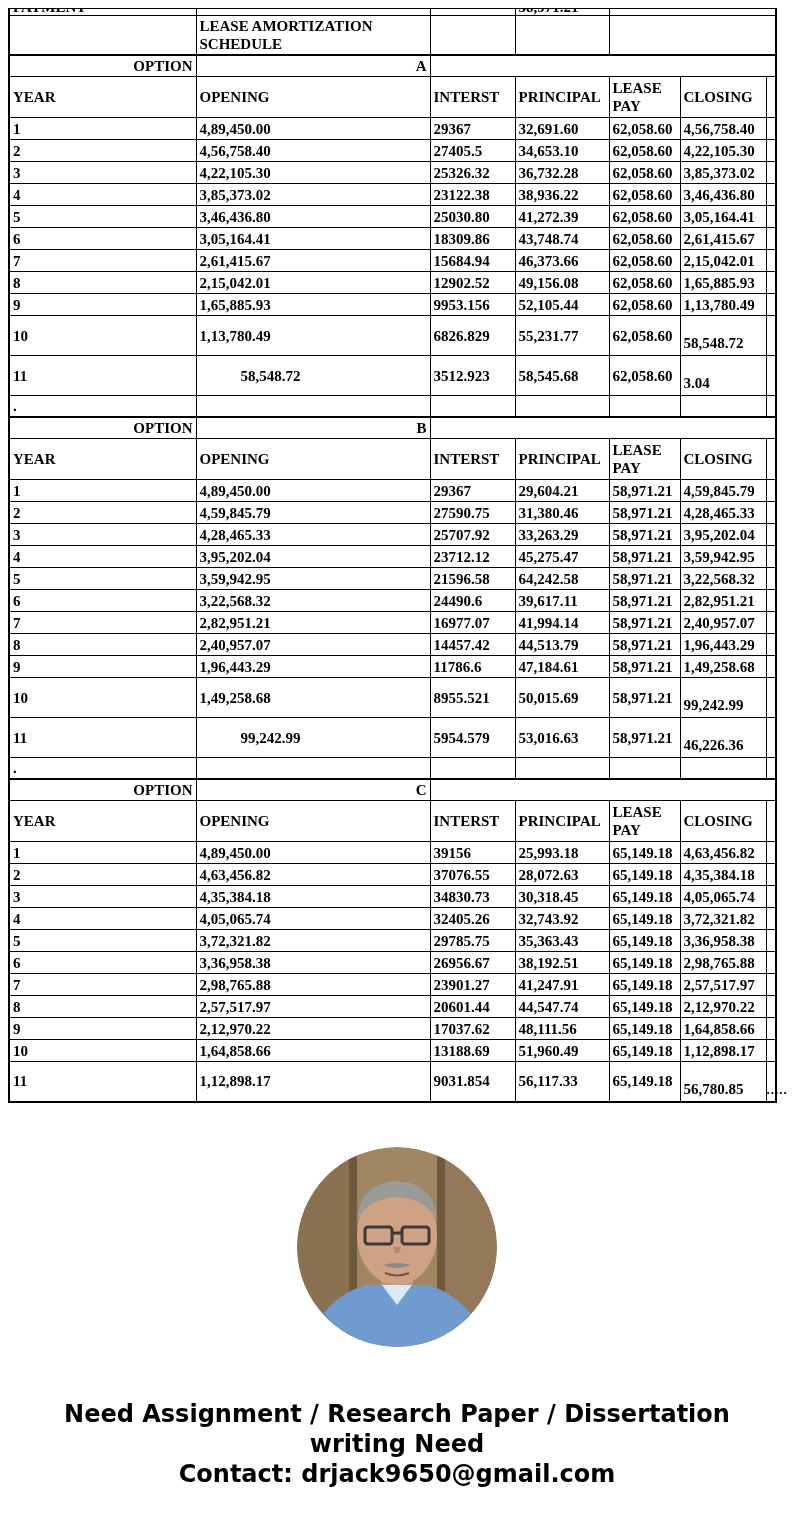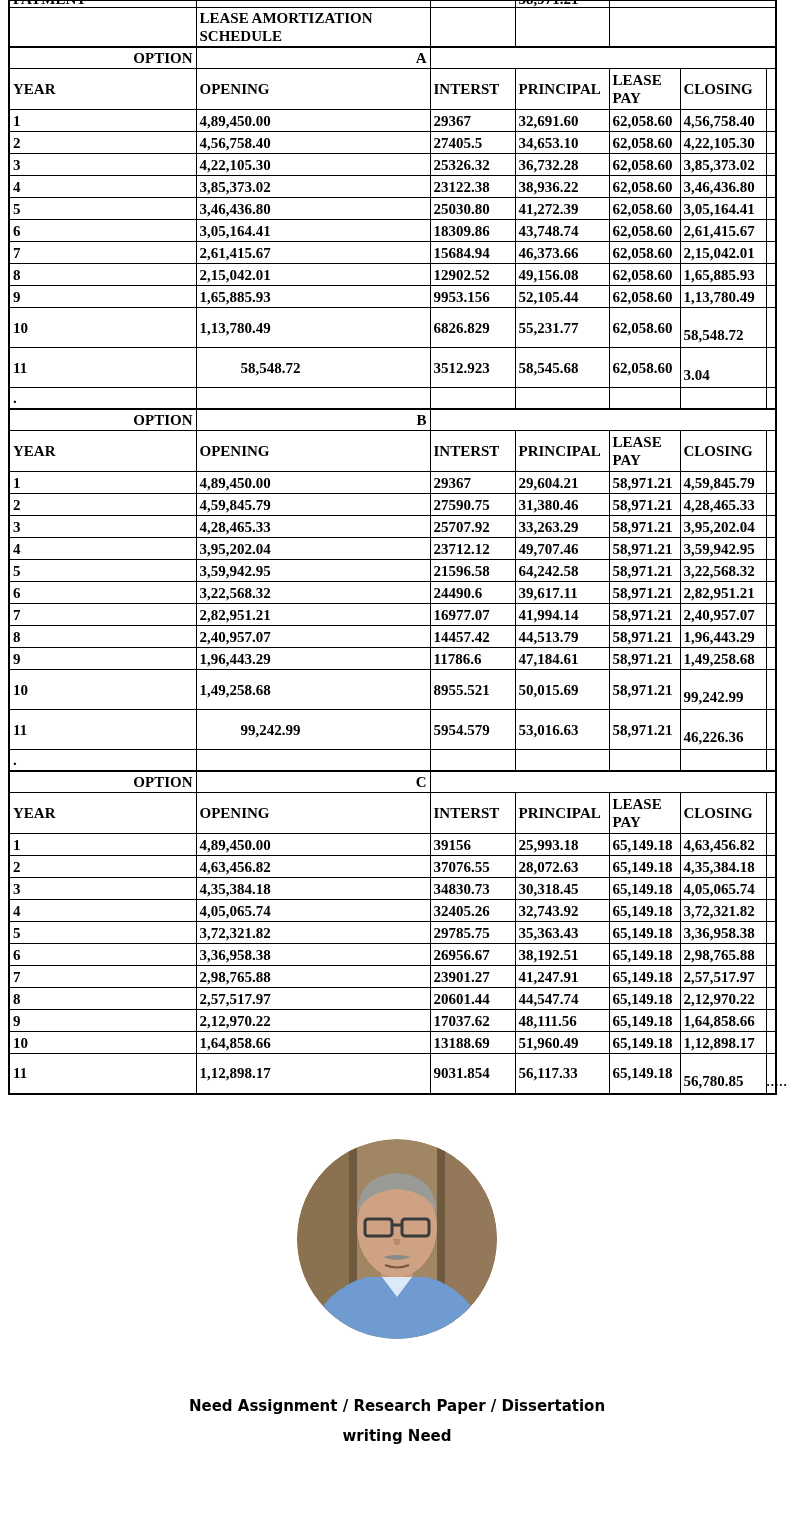--- a/index.html
+++ b/index.html
@@ -1,20 +1,20 @@
 <!DOCTYPE html>
 <html><head>
 <meta charset="utf-8">
 <style>
   * { box-sizing: border-box; }
   html,body { margin:0; padding:0; background:#fff; color:#000; }
   body { width:794px; font-family:"Liberation Serif", serif; }
 
   
-  .table-wrap { margin-left:8px; margin-top:0; }
+  .table-wrap { margin-left:8px; margin-top:8px; }
   table.amort { border-collapse:collapse; table-layout:fixed; width:767px;
                 border:2px solid #000; border-top:0; }
   td { border:1px solid #000; padding:1px 3px; font-size:15px; font-weight:bold;
        vertical-align:middle; overflow:hidden; white-space:nowrap; line-height:18px; }
   td.wrap { white-space:normal; }
   tr.data-row   { height:22px; }
   tr.header-row { height:41px; }
   tr.title-row  { height:39px; }
   tr.option-row { height:21px; }
   tr.option-row td { border-top:2px solid #000;text-align:right; }
@@ -34,21 +34,21 @@
                       display:inline-block; margin-left:-3px; padding-bottom:1px; }
 
   
   .avatar-block { margin-top:44px; display:flex; justify-content:center; }
   .avatar { width:200px; height:200px; border-radius:50%; overflow:hidden; }
   .avatar svg { display:block; }
 
   
   .footer { margin-top:52px; text-align:center;
             font-family:"DejaVu Sans", sans-serif; font-weight:bold;
-            font-size:15px; line-height:30px; padding-bottom:26px; }
+            font-size:24px; line-height:30px; padding-bottom:26px; }
 </style>
 </head>
 <body>
 
 <div class="table-wrap">
   <table class="amort">
     <colgroup>
       <col style="width:187px">
         <col style="width:234px">
         <col style="width:85px">
@@ -242,21 +242,21 @@
           <td><span>25707.92</span></td>
           <td><span>33,263.29</span></td>
           <td><span>58,971.21</span></td>
           <td><span>3,95,202.04</span></td>
           <td><span></span></td>
         </tr>
         <tr class="data-row ">
           <td><span>4</span></td>
           <td><span>3,95,202.04</span></td>
           <td><span>23712.12</span></td>
-          <td><span>49,707.46</span></td>
+          <td><span>45,275.47</span></td>
           <td><span>58,971.21</span></td>
           <td><span>3,59,942.95</span></td>
           <td><span></span></td>
         </tr>
         <tr class="data-row ">
           <td><span>5</span></td>
           <td><span>3,59,942.95</span></td>
           <td><span>21596.58</span></td>
           <td><span>64,242.58</span></td>
           <td><span>58,971.21</span></td>
@@ -469,13 +469,14 @@
         <path d="M86 118 Q100 114 114 118 Q100 124 86 118 Z" fill="#8a8a86"></path>
         <path d="M88 126 Q100 131 112 126" stroke="#7a5540" stroke-width="2" fill="none"></path>
       </g>
     </svg>
   </div>
 </div>
 
 <div class="footer">
   <div>Need Assignment / Research Paper / Dissertation</div>
   <div>writing Need</div>
+  <div>Contact: drjack9650@gmail.com</div>
 </div>
 
 </body></html>

